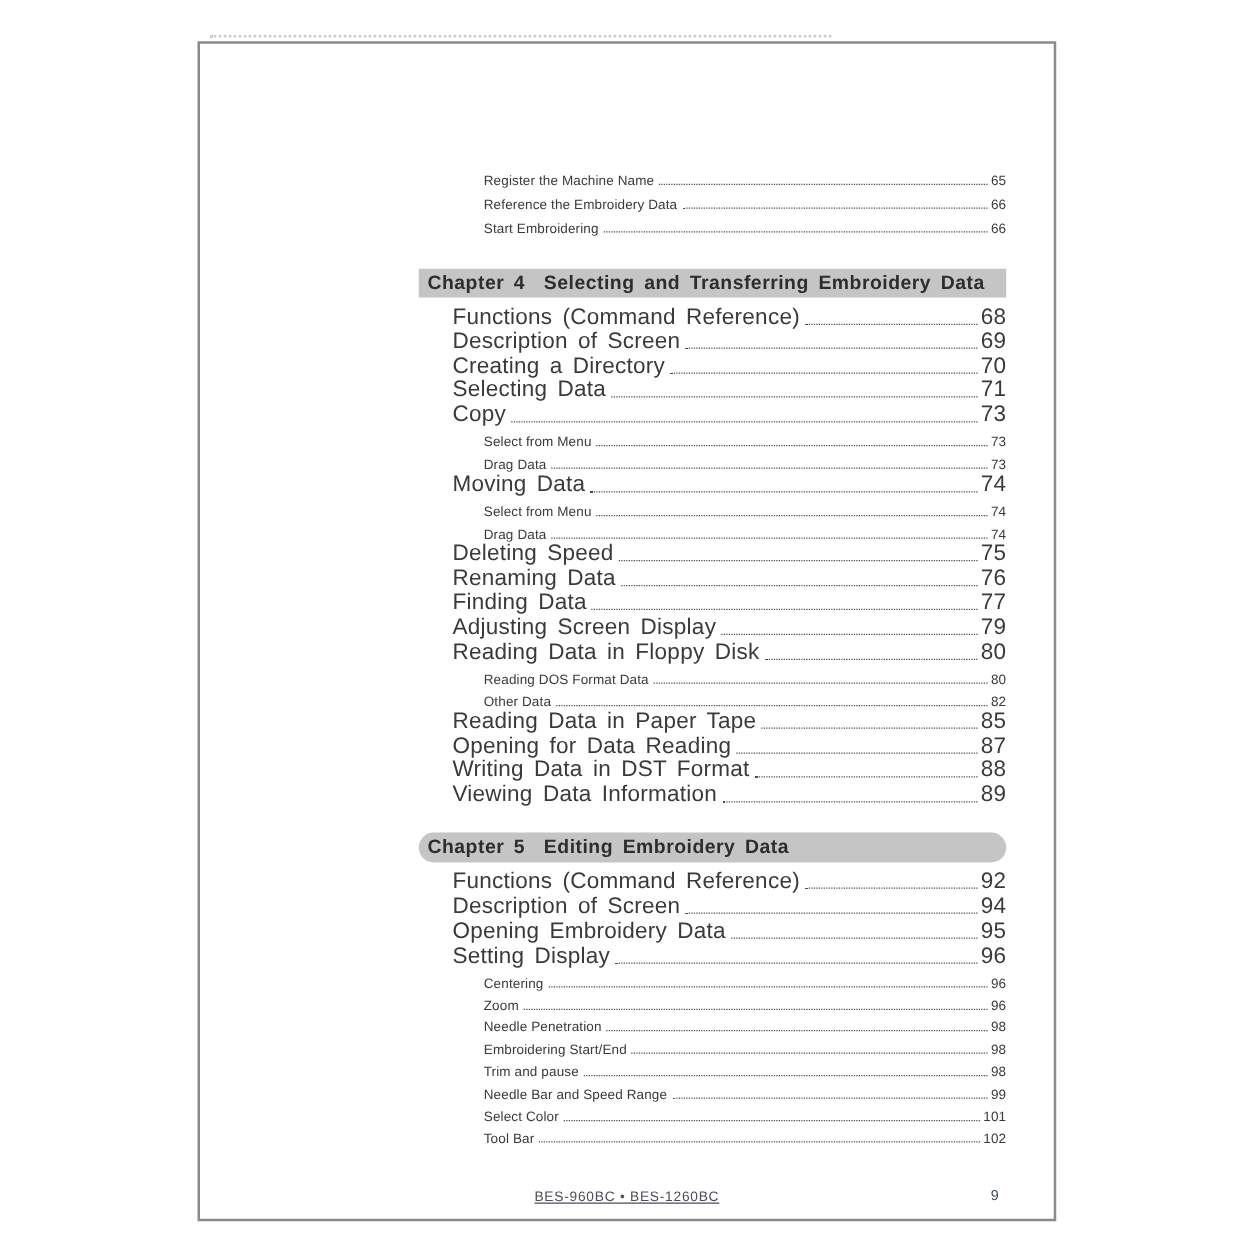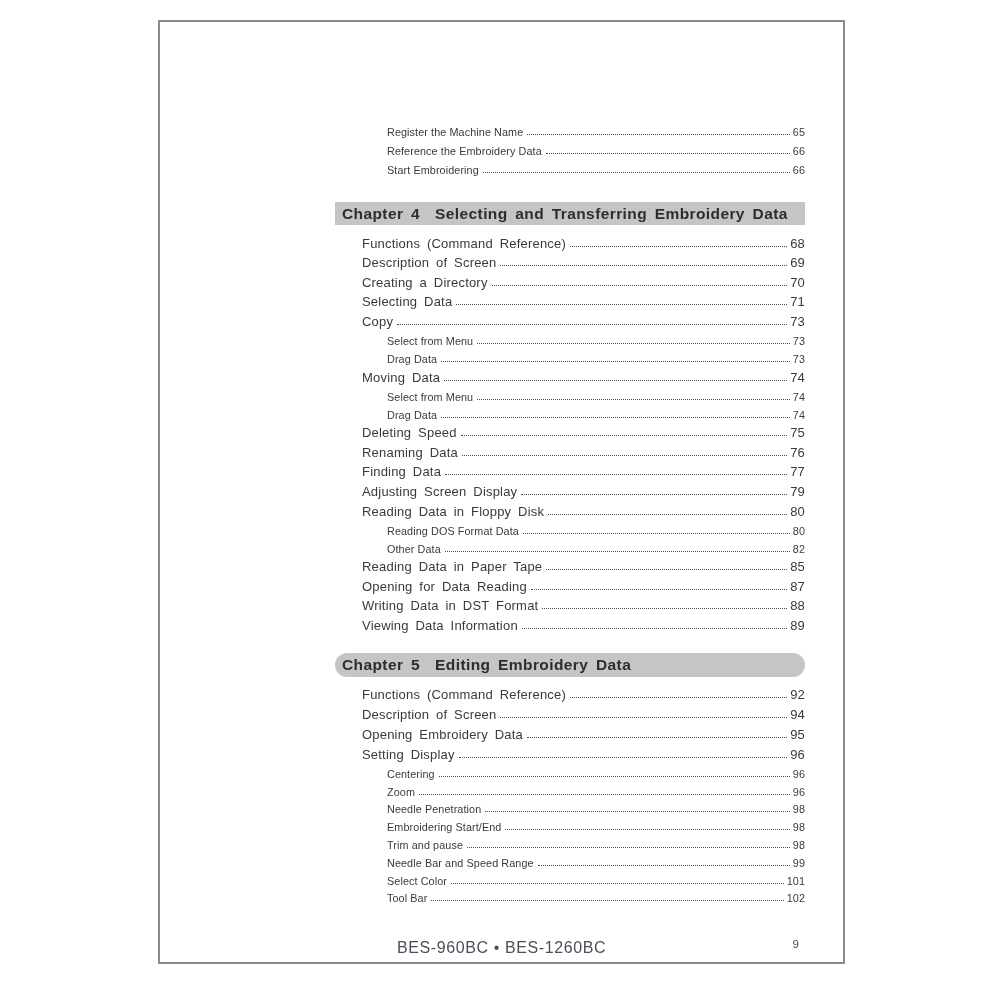--- a/index.html
+++ b/index.html
@@ -6,30 +6,30 @@
   body{
     width:1000px;height:1000px;position:relative;overflow:hidden;
     font-family:"Liberation Sans","DejaVu Sans",sans-serif;
     -webkit-font-smoothing:antialiased;
   }
   .scan-artifact{
     position:absolute;left:168px;top:28px;width:497px;height:0;
     border-top:2px dotted #cccccc;
   }
   .page{
-    position:absolute;left:158px;top:20px;width:683px;height:940px;
+    position:absolute;left:158px;top:33px;width:683px;height:940px;
     background:#ffffff;border:2px solid #8a8a8a;
   }
   .content-col{position:absolute;left:175px;width:470px;}
   
   .toc-row{display:flex;align-items:flex-end;color:#3a3a3a;}
   .toc-row .t{white-space:nowrap;}
   .toc-row .leader{flex:1;border-bottom:1.6px dotted #4d4d4d;margin:0 3px 4px 4px;min-width:10px;}
   .toc-row .p{white-space:nowrap;}
-  .lvl1{height:19.6px;font-size:13px;letter-spacing:0.2px;word-spacing:3px;padding-left:27px;}
+  .lvl1{height:19.6px;font-size:18px;letter-spacing:0.2px;word-spacing:3px;padding-left:27px;}
   .lvl2{height:18px;font-size:10.8px;letter-spacing:0.1px;padding-left:52px;}
   .lvl2 .leader{margin-bottom:3px;border-bottom-width:1.4px;}
   #pre-entries .lvl2{height:19px;}
   #ch5-entries .lvl1{height:20px;}
   #ch5-entries .lvl2{height:17.8px;}
   
   .chapter-bar{
     position:absolute;left:175px;width:463px;
     background:#c5c5c5;color:#2d2d2d;
     font-weight:bold;font-size:15.5px;letter-spacing:0.4px;word-spacing:3px;
@@ -38,21 +38,21 @@
   #ch4-bar{top:180px;height:23px;line-height:23px;}
   #ch5-bar{top:631px;height:24px;line-height:24px;border-radius:12px;}
   .chapter-title{margin-left:15px;}
   
   #pre-entries{top:97px;}
   #ch4-entries{top:209px;}
   #ch5-entries{top:660px;}
   
   .footer-model{
     position:absolute;left:0;top:917px;width:100%;text-align:center;
-    font-size:16px;letter-spacing:0.6px;color:#4a4f5a;
+    font-size:11px;letter-spacing:0.6px;color:#4a4f5a;text-decoration:underline;
   }
   .footer-page-num{
     position:absolute;right:44px;top:916px;
     font-size:11.5px;color:#3e4856;
   }
 </style>
 </head>
 <body>
 
 <div class="scan-artifact"></div>

